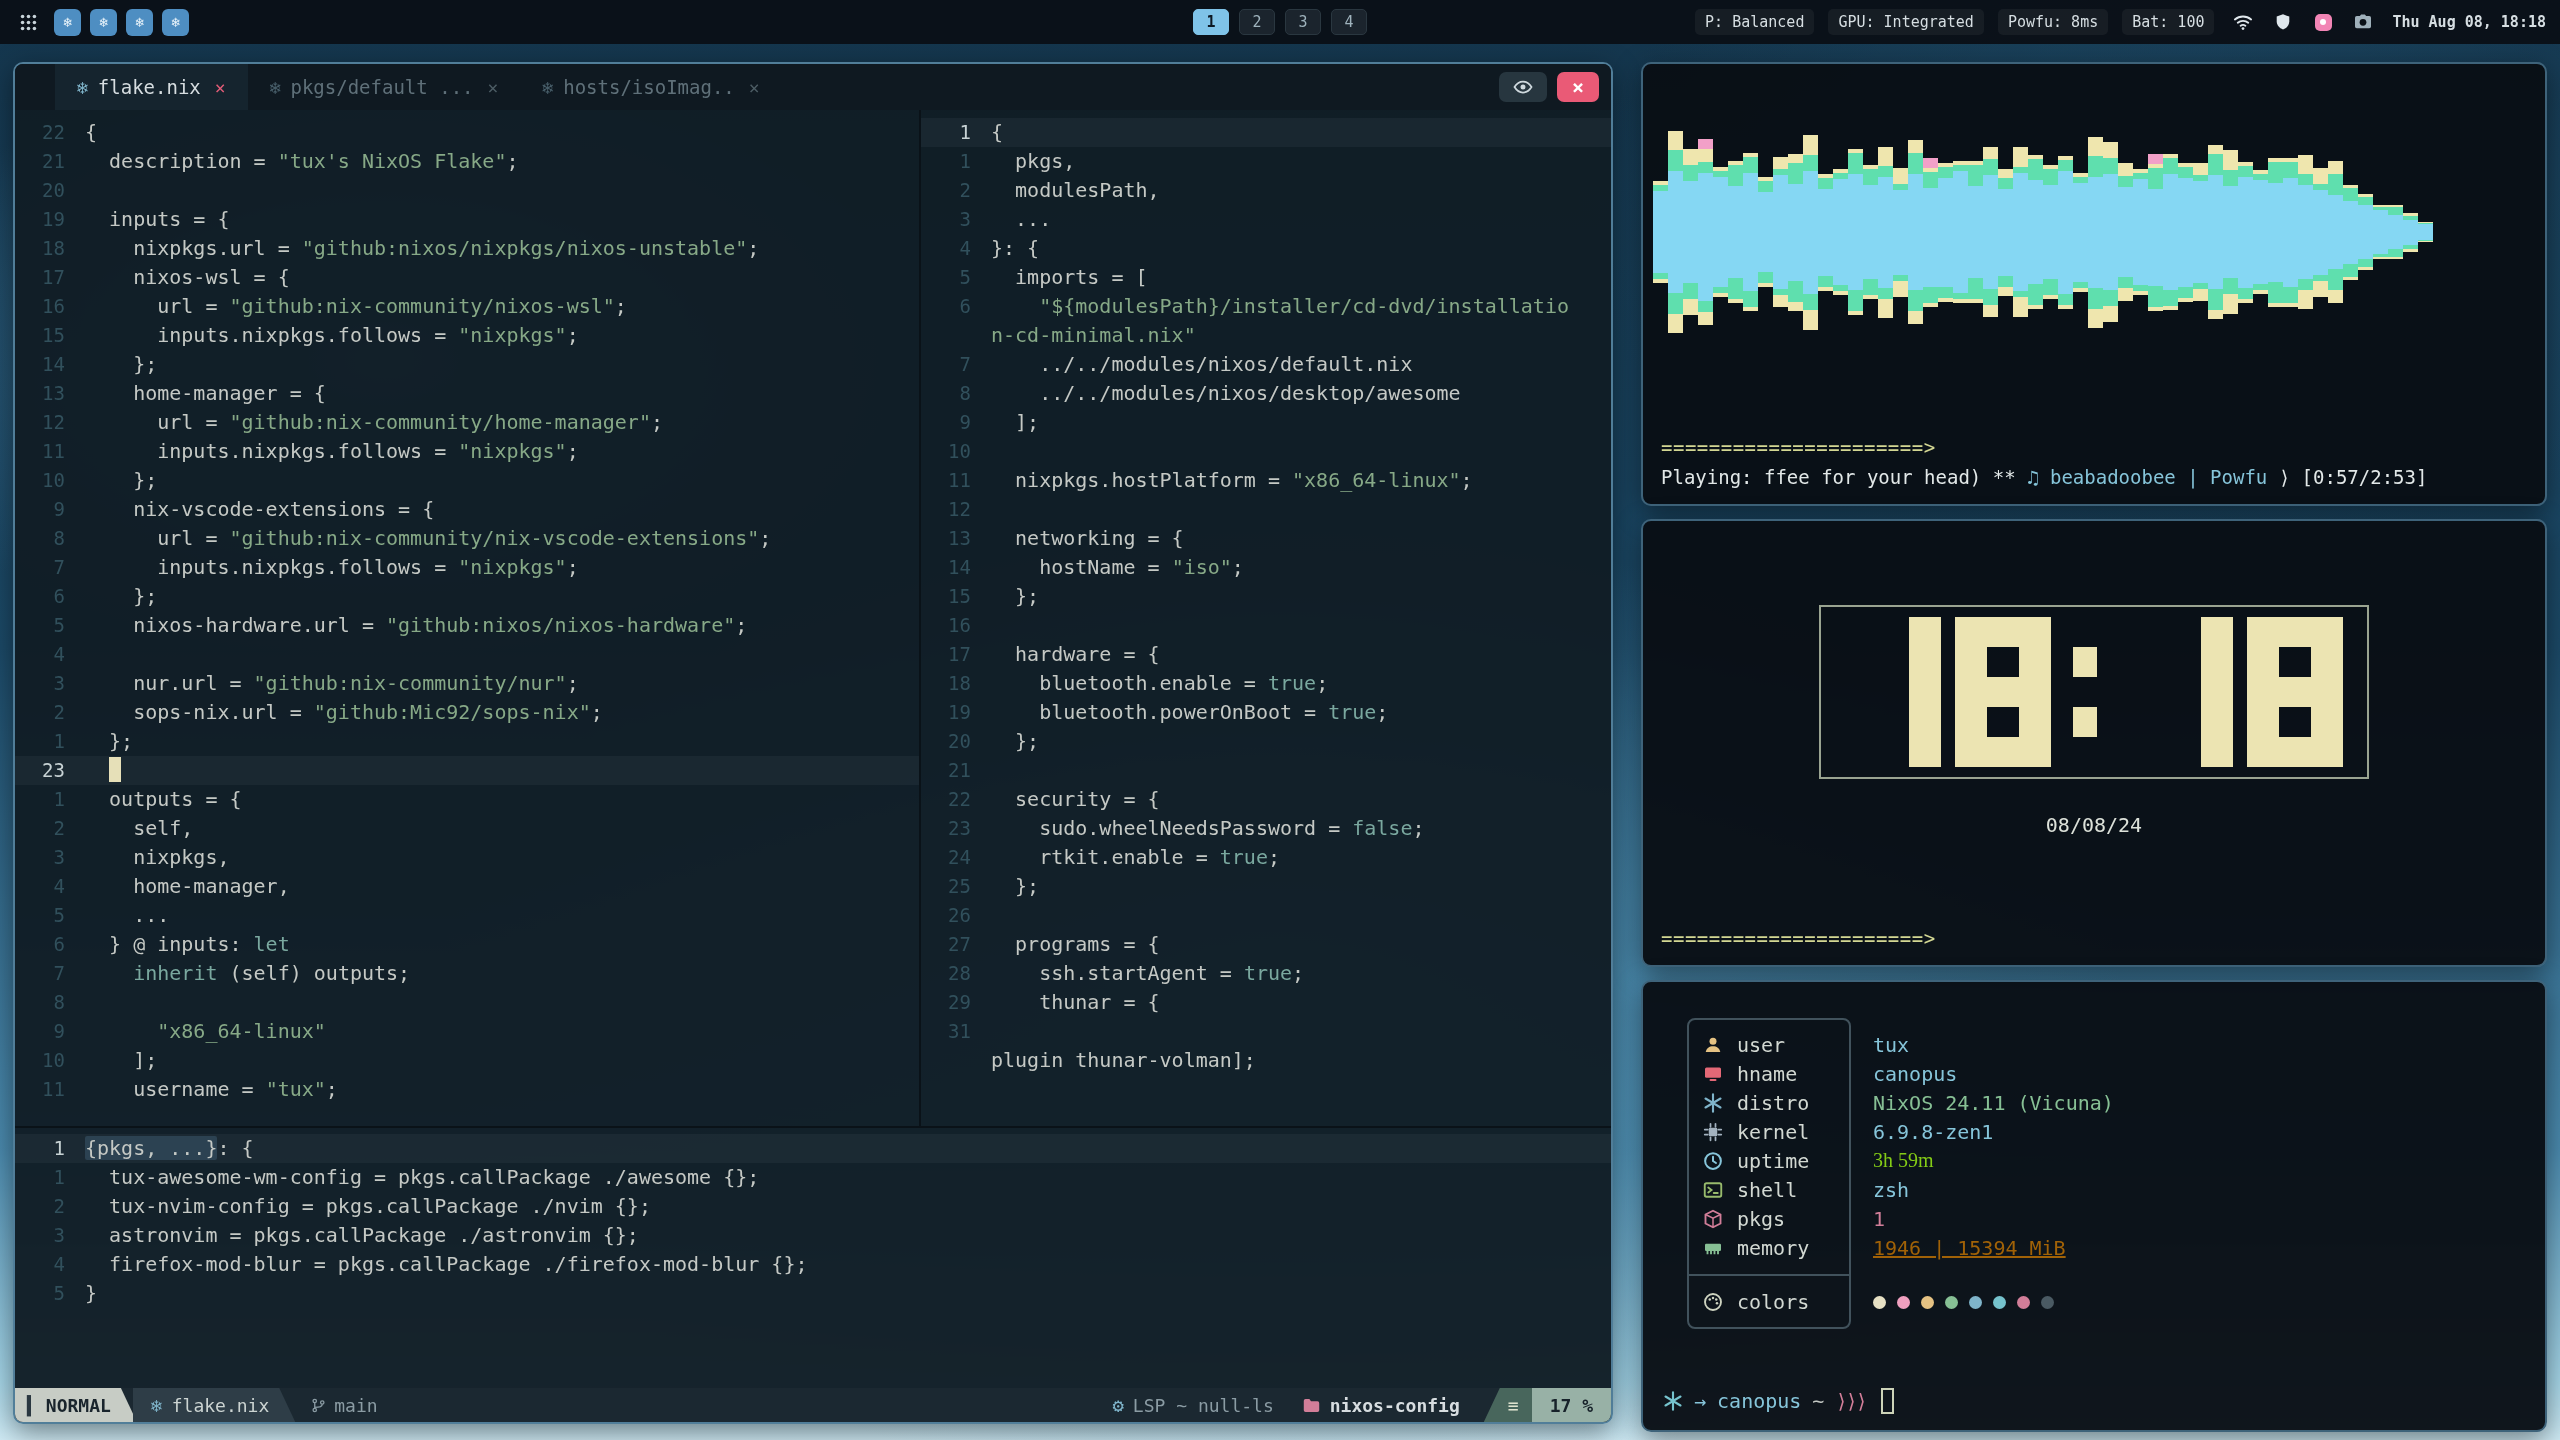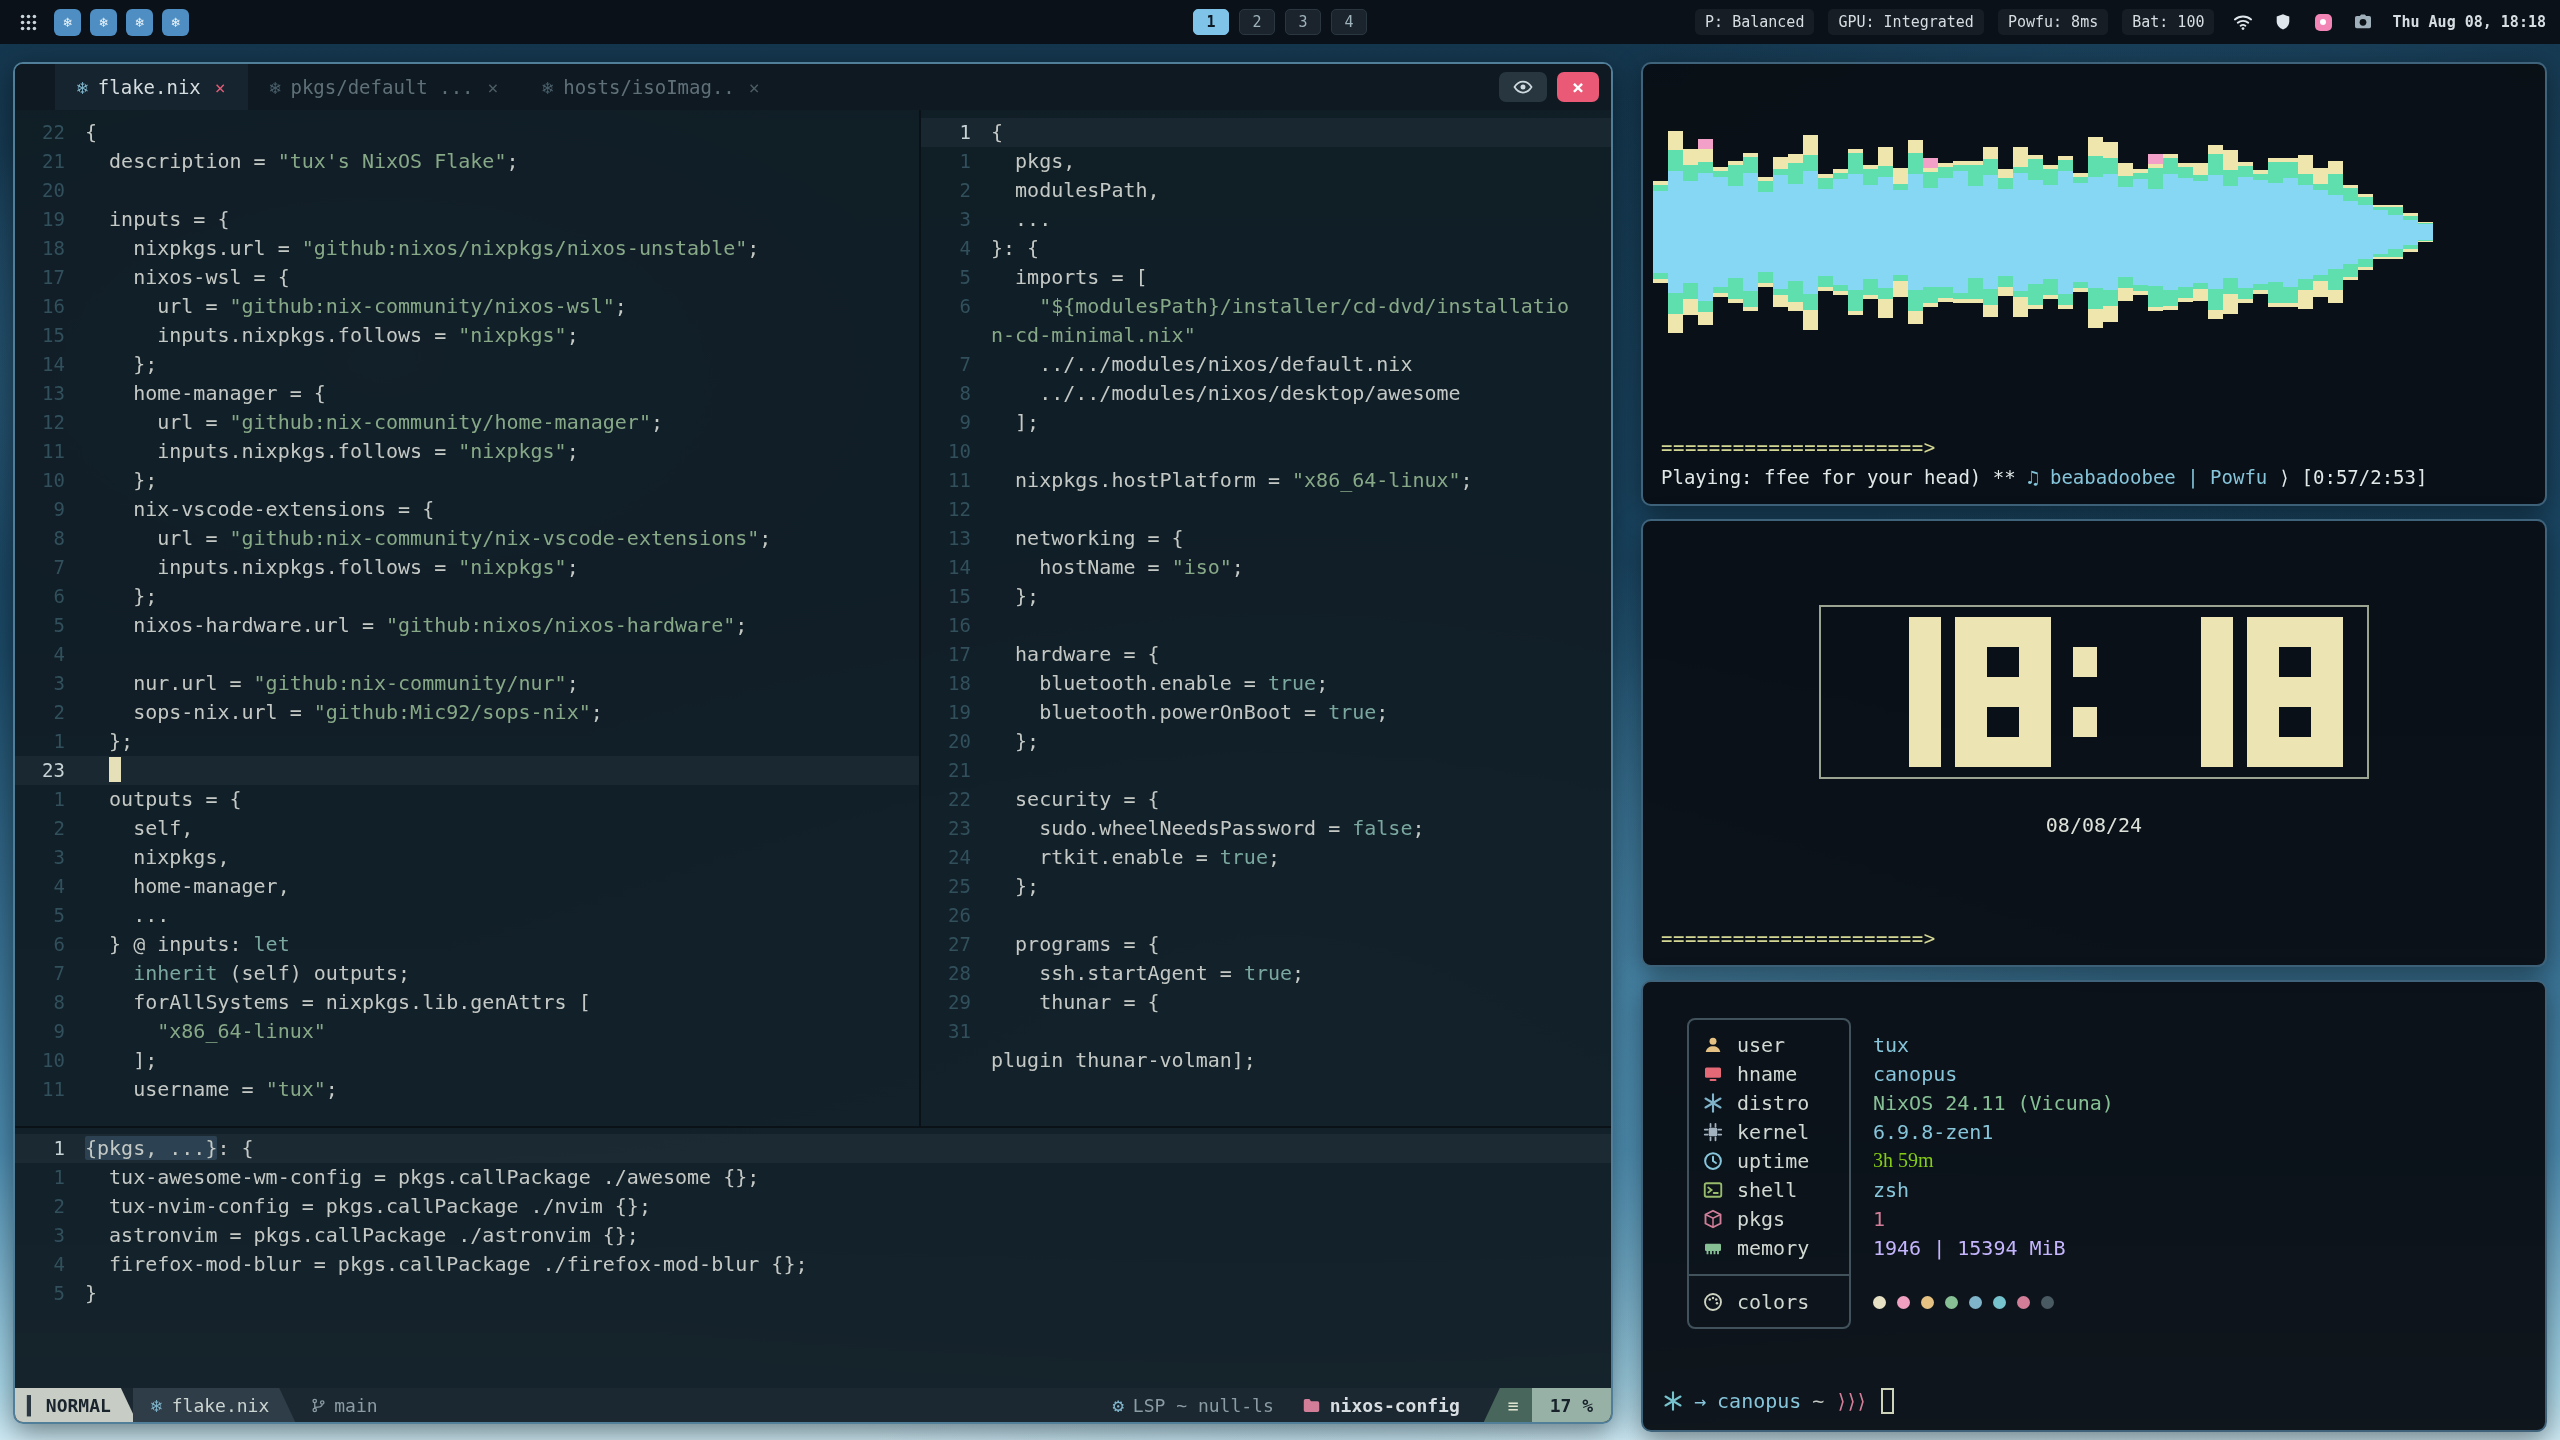--- a/index.html
+++ b/index.html
@@ -244,21 +244,21 @@
           <div class="row"><span class="gut">2</span><span class="code">    sops-nix.url = <span class="str">"github:Mic92/sops-nix"</span>;</span></div>
           <div class="row"><span class="gut">1</span><span class="code">  };</span></div>
           <div class="row curline"><span class="gut gut-cur">23</span><span class="code">  <span class="cursor"></span></span></div>
           <div class="row"><span class="gut">1</span><span class="code">  outputs = {</span></div>
           <div class="row"><span class="gut">2</span><span class="code">    self,</span></div>
           <div class="row"><span class="gut">3</span><span class="code">    nixpkgs,</span></div>
           <div class="row"><span class="gut">4</span><span class="code">    home-manager,</span></div>
           <div class="row"><span class="gut">5</span><span class="code">    ...</span></div>
           <div class="row"><span class="gut">6</span><span class="code">  } @ inputs: <span class="kw">let</span></span></div>
           <div class="row"><span class="gut">7</span><span class="code">    <span class="kw">inherit</span> (self) outputs;</span></div>
-          <div class="row"><span class="gut">8</span><span class="code">    forAllSystems = nixpkgs.lib.genAttrs [</span></div>
+          <div class="row"><span class="gut">8</span></div>
           <div class="row"><span class="gut">9</span><span class="code">      <span class="str">"x86_64-linux"</span></span></div>
           <div class="row"><span class="gut">10</span><span class="code">    ];</span></div>
           <div class="row"><span class="gut">11</span><span class="code">    username = <span class="str">"tux"</span>;</span></div>
         </div>
       <div class="vsep"></div>
       <div class="pane pane-right" id="pane-right">
           <div class="row curline"><span class="gut gut-cur">1</span><span class="code">{</span></div>
           <div class="row"><span class="gut">1</span><span class="code">  pkgs,</span></div>
           <div class="row"><span class="gut">2</span><span class="code">  modulesPath,</span></div>
           <div class="row"><span class="gut">3</span><span class="code">  ...</span></div>
@@ -892,21 +892,21 @@
         </div>
       </div>
     <div class="f-col2" id="f-col2">
         <div class="f-vrow" style="color: rgb(134, 197, 218);">tux</div>
         <div class="f-vrow" style="color: rgb(134, 197, 218);">canopus</div>
         <div class="f-vrow" style="color: rgb(135, 192, 149);">NixOS 24.11 (Vicuna)</div>
         <div class="f-vrow" style="color: rgb(134, 197, 218);">6.9.8-zen1</div>
         <div class="f-vrow" style="color: #84cc16; font-family: Liberation Serif, serif;">3h 59m</div>
         <div class="f-vrow" style="color: rgb(134, 197, 218);">zsh</div>
         <div class="f-vrow" style="color: rgb(210, 126, 153);">1</div>
-        <div class="f-vrow" style="color: #c4b5fd;">1946 | 15394 MiB</div>
+        <div class="f-vrow" style="color: #a16207; text-decoration: underline;">1946 | 15394 MiB</div>
         <div class="f-spacer"></div>
         <div class="f-dots">
           <span class="dot" style="background: rgb(230, 224, 196);"></span>
           <span class="dot" style="background: rgb(240, 160, 192);"></span>
           <span class="dot" style="background: rgb(229, 194, 131);"></span>
           <span class="dot" style="background: rgb(135, 192, 149);"></span>
           <span class="dot" style="background: rgb(127, 180, 202);"></span>
           <span class="dot" style="background: rgb(118, 195, 205);"></span>
           <span class="dot" style="background: rgb(210, 126, 153);"></span>
           <span class="dot" style="background: rgb(74, 90, 99);"></span>

